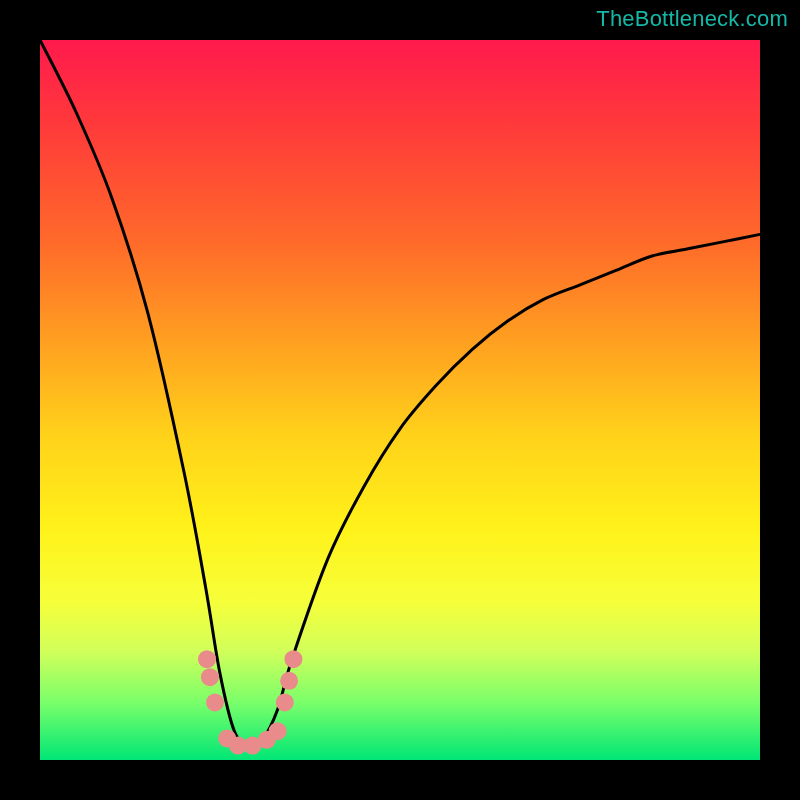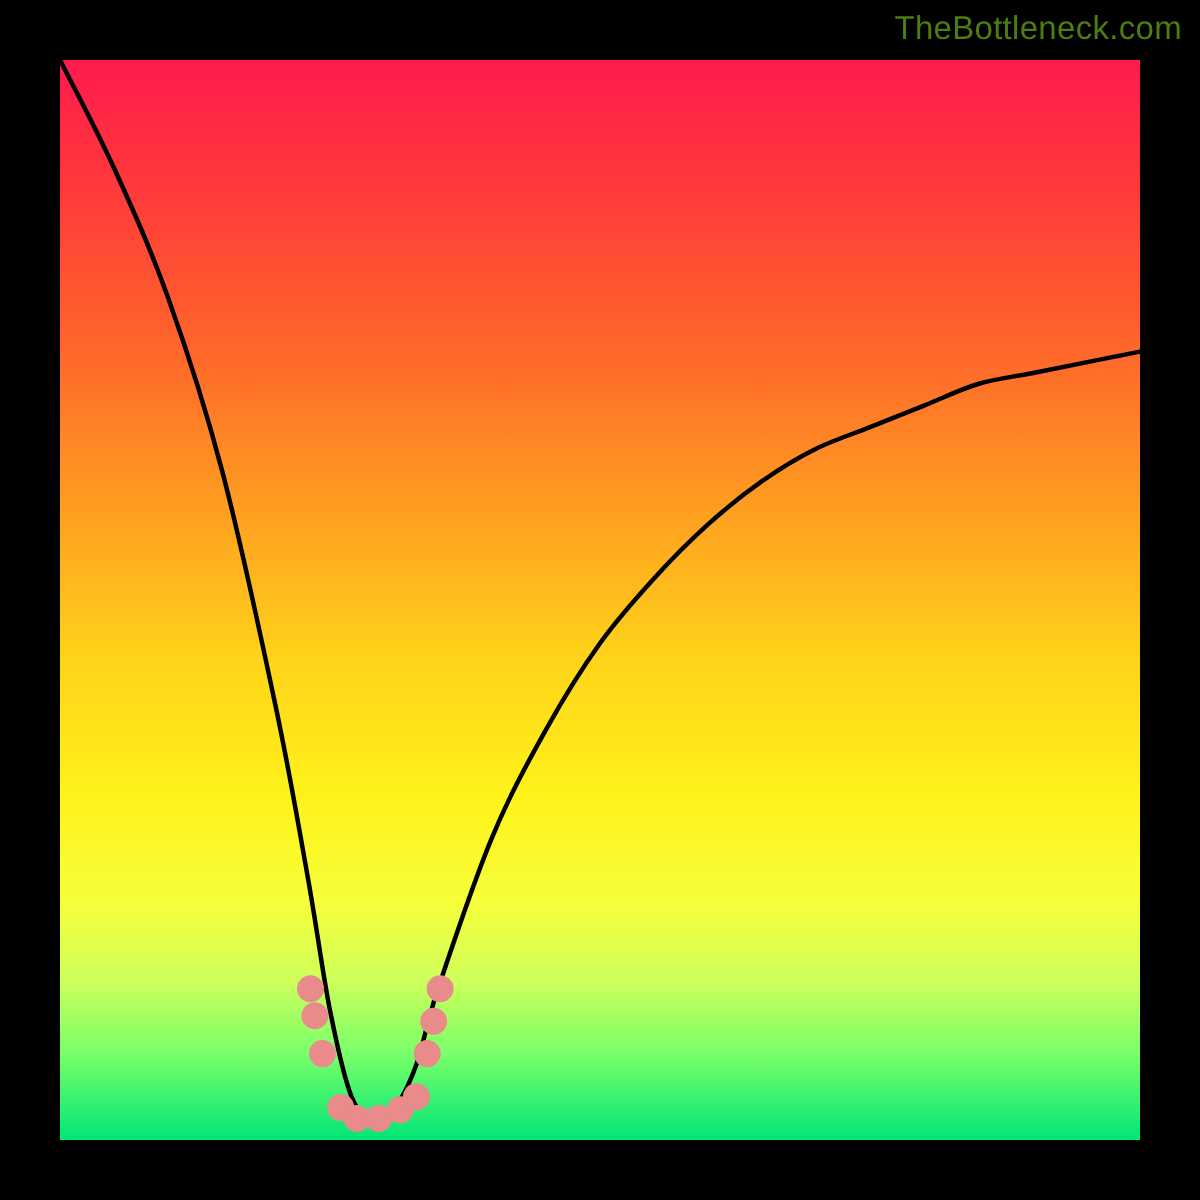--- a/index.html
+++ b/index.html
@@ -35,21 +35,21 @@
       #f6ff3a 78%,
       #d0ff5a 85%,
       #7aff6a 92%,
       #00e676 100%
     );
   }
   .watermark {
     position: absolute;
     top: 6px;
     right: 12px;
-    color: #4d7c0f;
+    color: #14b8a6;
     font-size: 22px;
     font-weight: 500;
     letter-spacing: 0.2px;
     user-select: none;
     text-align: center;
   }
   svg.curve {
     position: absolute;
     left: 0;
     top: 0;

